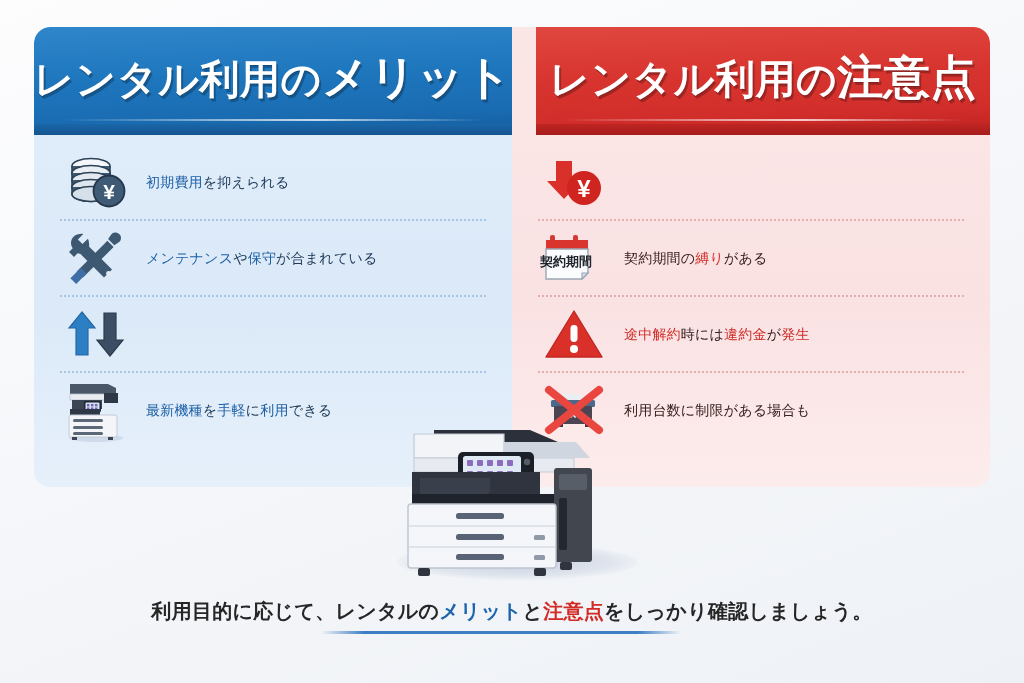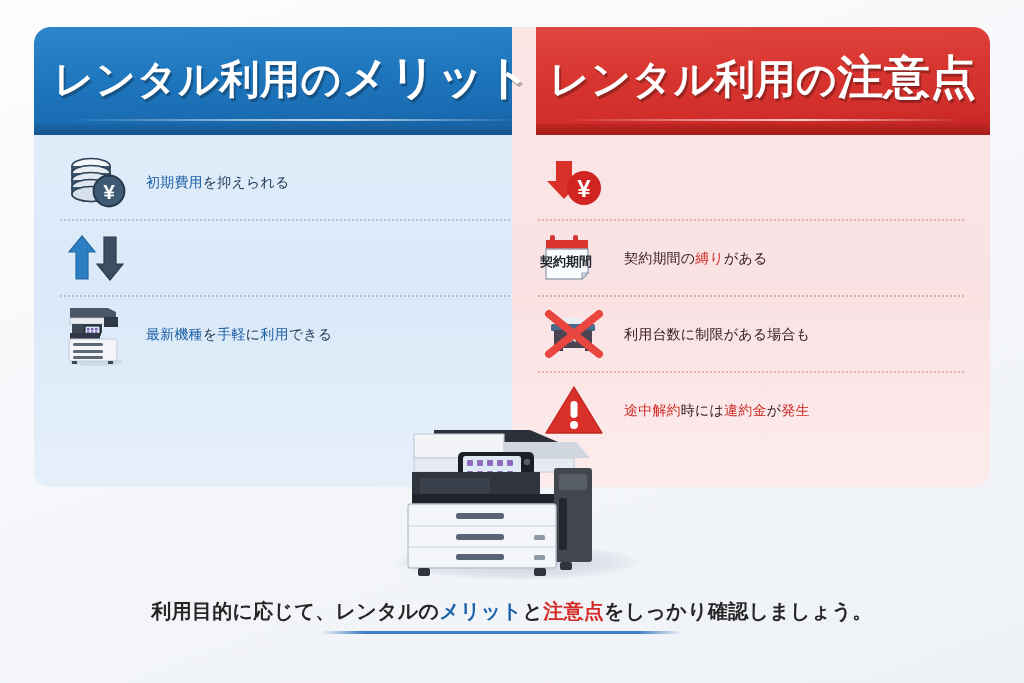--- a/index.html
+++ b/index.html
@@ -26,21 +26,20 @@
     position: absolute;
     top: 27px;
     height: 460px;
     overflow: hidden;
   }
   #panel-merit {
     left: 34px;
     width: 478px;
     border-radius: 16px 0 0 16px;
     background: linear-gradient(180deg, #e2eefb 0%, #dbe9f8 60%, #e6f0fb 100%);
-    padding-left: 40px;
   }
   #panel-caution {
     left: 512px;
     width: 478px;
     border-radius: 0 16px 16px 0;
     background: linear-gradient(180deg, #fbe6e6 0%, #fae2e3 60%, #fdecec 100%);
   }
 
   
   .hdr {
@@ -212,20 +211,37 @@
             </g>
             <circle cx="44" cy="36" r="15.5" fill="#3f5a74" stroke="#24364a" stroke-width="1.8"></circle>
             <text x="44" y="44" text-anchor="middle" font-size="21" font-weight="700" fill="#ffffff" font-family="'Liberation Sans',sans-serif">¥</text>
           </svg>
         </div>
         <div class="txt">
           <span class="hl-b">初期費用</span><span class="pl-b">を抑えられる</span>
         </div>
       </div>
 
+      <div class="item">
+        <div class="ic">
+          <svg width="60" height="56" viewBox="0 0 60 56">
+            <g>
+              <path d="M14 4c-5 0-9 4-9 9 0 2 .6 3.8 1.7 5.3L3 21.9l5 5 3.6-3.6A9 9 0 0 0 23 13c0-1.6-.4-3-1.1-4.3l-5.4 5.4-4.6-4.6 5.4-5.4C16 3.4 15 4 14 4z" fill="#3d5972"></path>
+              <path d="M11 20.5 38 47.5l8-8L19 12.5z" fill="#3d5972"></path>
+              <circle cx="42.5" cy="43.5" r="2.4" fill="#e3ebf3"></circle>
+              <path d="M49 2.5c3 0 6 2.2 6 5.4 0 1.8-.9 3.3-2.3 4.3l-4.4 3.1-6.2-6.2 3-4.4C46.1 3.3 47.5 2.5 49 2.5z" fill="#3d5972"></path>
+              <path d="M41.4 10.8 47.6 17 17 47.6 10.8 41.4z" fill="#3d5972"></path>
+              <path d="M14.8 37.8 20.6 43.6 10.2 54 4.4 48.2z" fill="#3d6ea5"></path>
+            </g>
+          </svg>
+        </div>
+        <div class="txt">
+          <span class="hl-b">メンテナンス</span><span class="pl-b">や</span><span class="hl-b">保守</span><span class="pl-b">が合まれている</span>
+        </div>
+      </div>
 
       <div class="item">
         <div class="ic">
           <svg width="58" height="50" viewBox="0 0 58 50">
             <path d="M15 3 28 19h-7v27h-12V19H2z" fill="#2d7fc4" stroke="#2368a5" stroke-width="1.2"></path>
             <path d="M43 47 30 31h7V4h12v27h7z" fill="#3b4e63" stroke="#2c3c4d" stroke-width="1.2"></path>
           </svg>
         </div>
       </div>
 
@@ -297,48 +313,48 @@
             <text x="23" y="35" text-anchor="middle" font-size="13" font-weight="700" fill="#20262e" font-family="'Liberation Sans',sans-serif">契約期間</text>
           </svg>
         </div>
         <div class="txt">
           <span class="pl-r">契約期間の</span><span class="hl-r">縛り</span><span class="pl-r">がある</span>
         </div>
       </div>
 
       <div class="item">
         <div class="ic">
+          <svg width="60" height="52" viewBox="0 0 60 52">
+            <path d="M30 3 58 49H2z" fill="#d9302a" stroke="#c22722" stroke-width="1.4" stroke-linejoin="round"></path>
+            <rect x="26.5" y="17" width="7" height="17" rx="3.4" fill="#ffffff"></rect>
+            <circle cx="30" cy="41" r="4" fill="#ffffff"></circle>
+          </svg>
+        </div>
+        <div class="txt">
+          <span class="hl-r">途中解約</span><span class="pl-r">時には</span><span class="hl-r">違約金</span><span class="pl-r">が</span><span class="hl-r">発生</span>
+        </div>
+      </div>
+
+      <div class="item">
+        <div class="ic">
           <svg width="66" height="52" viewBox="0 0 66 52">
             <path d="M16 10h22l6 3v4H16z" fill="#e9eef3"></path>
             <rect x="10" y="16" width="44" height="7" rx="1.5" fill="#4a6a8c"></rect>
             <rect x="13" y="22" width="38" height="18" rx="1.5" fill="#4b4452"></rect>
             <text x="32" y="35" text-anchor="middle" font-size="12" font-weight="700" fill="#ffffff" font-family="'Liberation Sans',sans-serif">×</text>
             <rect x="17" y="39" width="5" height="4" fill="#3b3644"></rect>
             <rect x="44" y="39" width="5" height="4" fill="#3b3644"></rect>
             <g stroke="#e8463e" stroke-width="8" stroke-linecap="round">
               <line x1="8" y1="6" x2="58" y2="46"></line>
               <line x1="58" y1="6" x2="8" y2="46"></line>
             </g>
           </svg>
         </div>
         <div class="txt">
           <span class="pl-r">利用</span><span class="pl-r">台数</span><span class="pl-r">に</span><span class="pl-r">制限</span><span class="pl-r">がある場合も</span>
-        </div>
-      </div>
-
-      <div class="item">
-        <div class="ic">
-          <svg width="60" height="52" viewBox="0 0 60 52">
-            <path d="M30 3 58 49H2z" fill="#d9302a" stroke="#c22722" stroke-width="1.4" stroke-linejoin="round"></path>
-            <rect x="26.5" y="17" width="7" height="17" rx="3.4" fill="#ffffff"></rect>
-            <circle cx="30" cy="41" r="4" fill="#ffffff"></circle>
-          </svg>
-        </div>
-        <div class="txt">
-          <span class="hl-r">途中解約</span><span class="pl-r">時には</span><span class="hl-r">違約金</span><span class="pl-r">が</span><span class="hl-r">発生</span>
         </div>
       </div>
 
     </div>
   </div>
 
   <div id="copier-wrap">
     <div id="copier-shadow"></div>
     <svg width="282" height="182" viewBox="0 0 282 182" style="position:absolute;left:0;top:0;">
 

